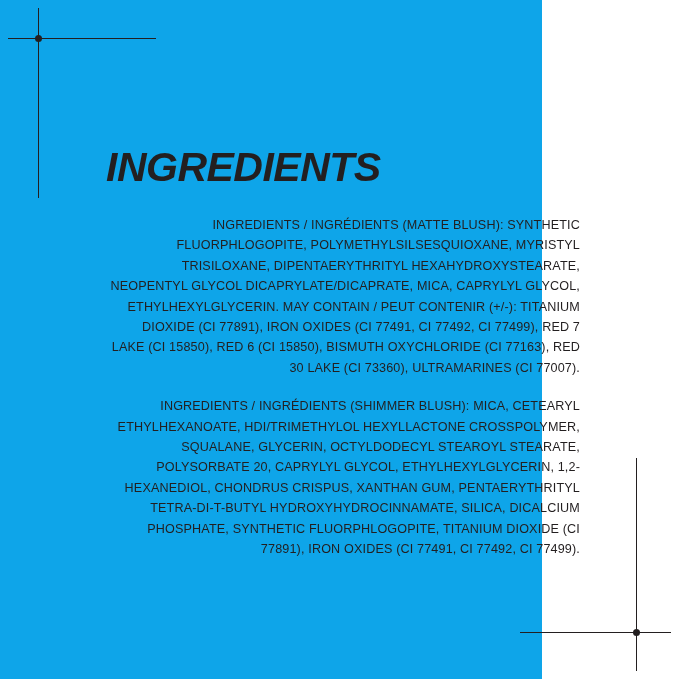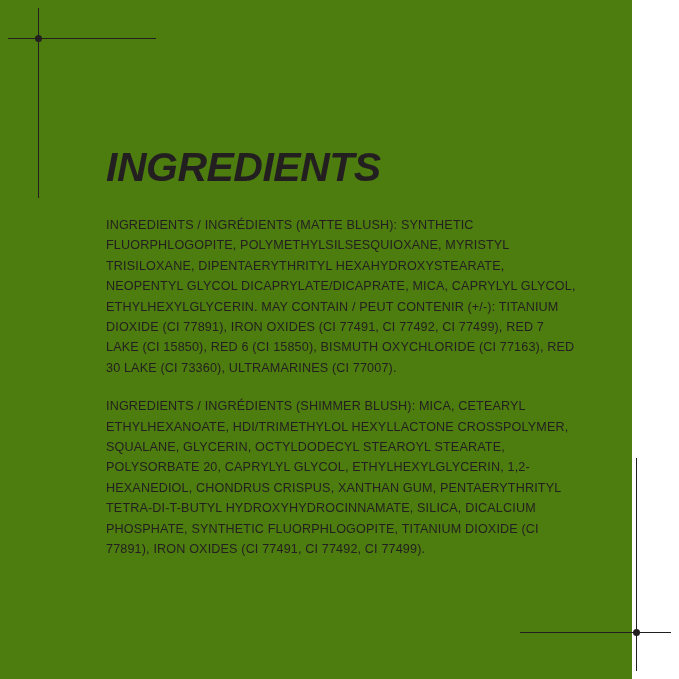--- a/index.html
+++ b/index.html
@@ -9,23 +9,23 @@
   body {
     width: 679px;
     height: 679px;
     background: #ffffff;
     font-family: "Liberation Sans", sans-serif;
     color: #231f20;
     overflow: hidden;
   }
   .page {
     position: relative;
-    width: 632px;
+    width: 542px;
     height: 679px;
-    background: #4d7c0f;
+    background: #0ea5e9;
   }
 
   
   .mark {
     position: absolute;
     background: #231f20;
   }
   .mark-tl-v {
     left: 38px;
     top: 8px;
@@ -81,20 +81,21 @@
     margin: 0 0 26px 0;
     color: #231f20;
   }
 
   .para {
     font-size: 12.6px;
     line-height: 1.62;
     margin: 0 0 18px 0;
     color: #231f20;
     letter-spacing: 0.15px;
+    text-align: right;
   }
   .para:last-child {
     margin-bottom: 16px;
   }
 </style>
 </head>
 <body>
 
 <div class="page">
 

